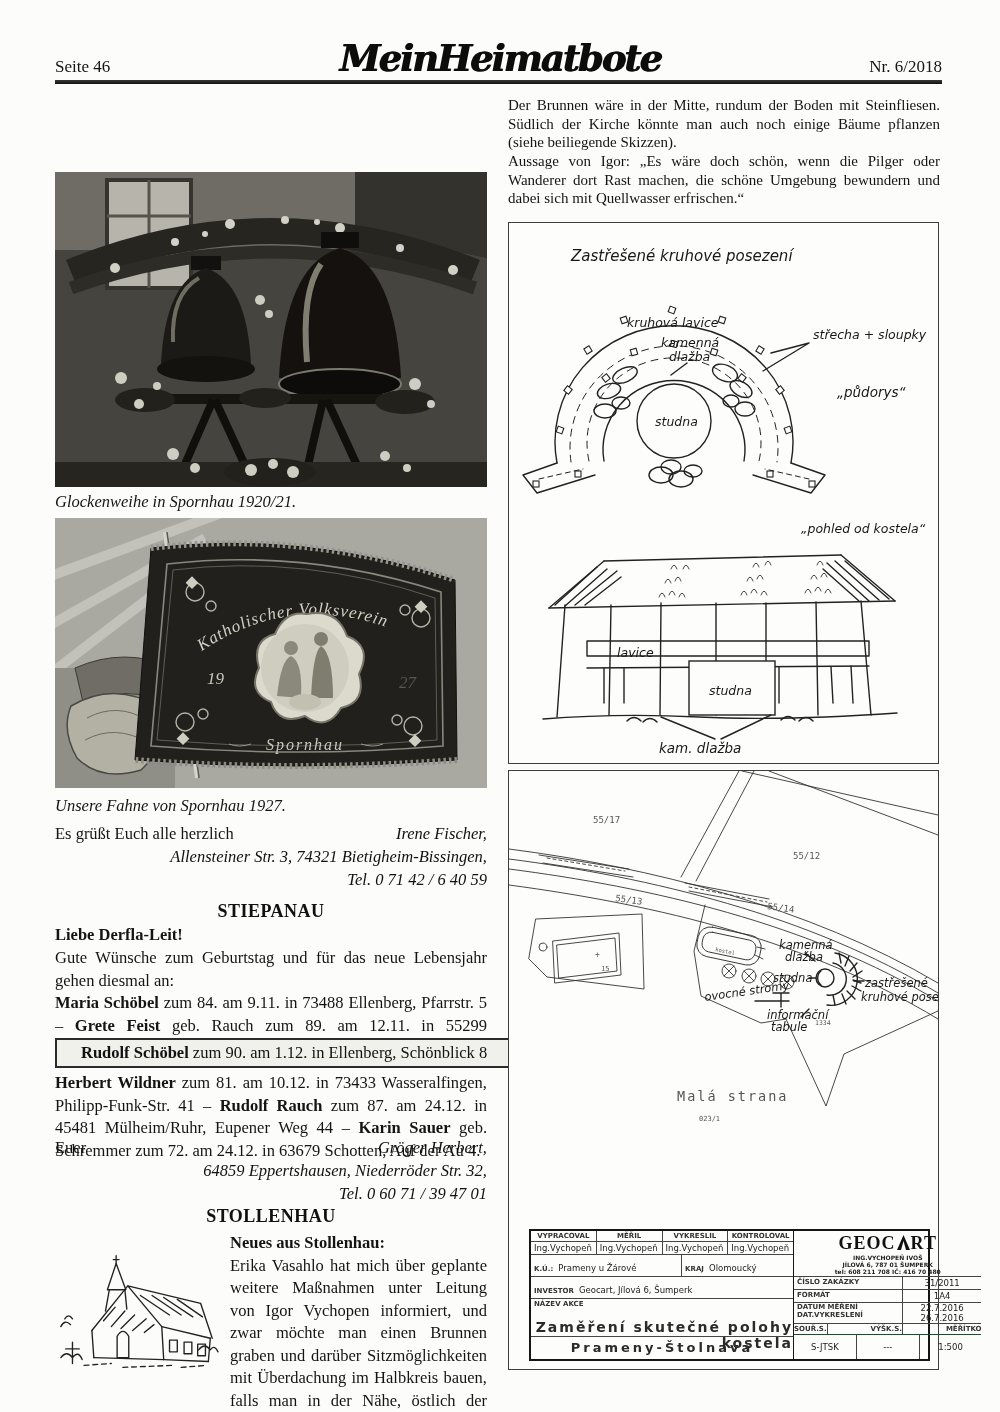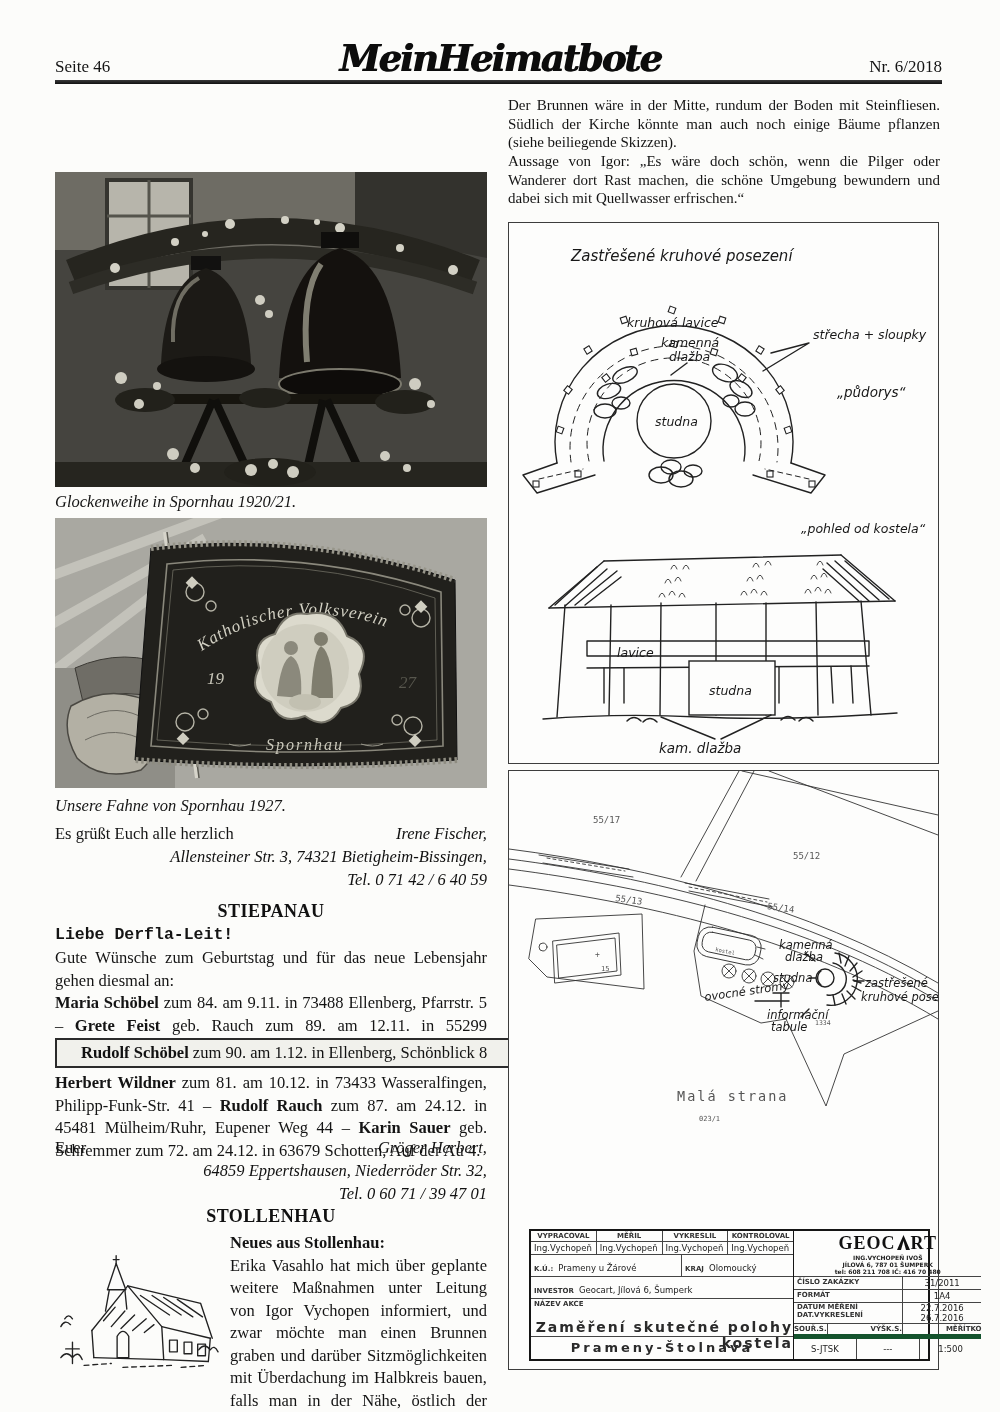--- a/index.html
+++ b/index.html
@@ -173,21 +173,21 @@
   <div class="abs caption" style="left:55px;top:796px;">Unsere Fahne von Spornhau 1927.</div>
 
   <div class="abs rowflex" style="left:55px;top:822px;width:432px;">
     <span class="body-l">Es grüßt Euch alle herzlich</span>
     <span class="sig">Irene Fischer,</span>
   </div>
   <div class="abs sig" style="left:55px;top:845px;width:432px;">Allensteiner Str. 3, 74321 Bietigheim-Bissingen,</div>
   <div class="abs sig" style="left:55px;top:868px;width:432px;">Tel. 0 71 42 / 6 40 59</div>
 
   <div class="abs heading" style="left:55px;top:901px;width:432px;">STIEPANAU</div>
-  <div class="abs body-l bold" style="left:55px;top:924px;width:432px;font-family:Liberation Mono, monospace;">Liebe Derfla-Leit!</div>
+  <div class="abs body-l bold" style="left:55px;top:924px;width:432px;">Liebe Derfla-Leit!</div>
   <div class="abs body-l" style="left:55px;top:947px;width:432px;">Gute Wünsche zum Geburtstag und für das neue Lebensjahr gehen diesmal an:</div>
   <div class="abs body-l" style="left:55px;top:992px;width:432px;"><span style="font-weight: bold;">Maria Schöbel</span><span> zum 84. am 9.11. in 73488 Ellenberg, Pfarrstr. 5 – </span><span style="font-weight: bold;">Grete Feist</span><span> geb. Rauch zum 89. am 12.11. in 55299 Nackenheim, Königsbergweg 24</span></div>
   <div class="abs boxline" style="left:55px;top:1038px;width:412px;"><span style="font-weight: bold;">Rudolf Schöbel</span><span> zum 90. am 1.12. in Ellenberg, Schönblick 8</span></div>
   <div class="abs body-l" style="left:55px;top:1072px;width:432px;"><span style="font-weight: bold;">Herbert Wildner</span><span> zum 81. am 10.12. in 73433 Wasseralfingen, Philipp-Funk-Str. 41 – </span><span style="font-weight: bold;">Rudolf Rauch</span><span> zum 87. am 24.12. in 45481 Mülheim/Ruhr, Eupener Weg 44 – </span><span style="font-weight: bold;">Karin Sauer</span><span> geb. Schremmer zum 72. am 24.12. in 63679 Schotten, Auf der Au 4.</span></div>
   <div class="abs rowflex" style="left:55px;top:1136px;width:432px;">
     <span class="body-l">Euer</span>
     <span class="sig">Gröger Herbert,</span>
   </div>
   <div class="abs sig" style="left:55px;top:1159px;width:432px;">64859 Eppertshausen, Niederröder Str. 32,</div>
   <div class="abs sig" style="left:55px;top:1182px;width:432px;">Tel. 0 60 71 / 39 47 01</div>
@@ -457,21 +457,21 @@
         <div style="display:flex;border-bottom:1px solid #444;">
           <div style="flex:1.4;border-right:1px solid #444;padding:0 3px;">
             <div class="lab">DATUM MĚŘENÍ</div>
             <div class="lab">DAT.VYKRESLENÍ</div>
           </div>
           <div style="flex:1;padding:0 3px;text-align:center;">
             <div class="val">22.7.2016</div>
             <div class="val">26.7.2016</div>
           </div>
         </div>
-        <div style="display:flex;border-bottom:5px solid #14532d;gap:43px;">
+        <div style="display:flex;border-bottom:1px solid #14532d;gap:43px;">
           <div class="lab" style="flex:1;text-align:center;border-right:1px solid #444;padding:1px 0;">SOUŘ.S.</div>
           <div class="lab" style="flex:1;text-align:center;border-right:1px solid #444;padding:1px 0;">VÝŠK.S.</div>
           <div class="lab" style="flex:1;text-align:center;padding:1px 0;">MĚŘÍTKO</div>
         </div>
         <div style="display:flex;flex:1;align-items:center;">
           <div class="val" style="flex:1;text-align:center;border-right:1px solid #444;align-self:stretch;display:flex;align-items:center;justify-content:center;">S-JTSK</div>
           <div class="val" style="flex:1;text-align:center;border-right:1px solid #444;align-self:stretch;display:flex;align-items:center;justify-content:center;">---</div>
           <div class="val" style="flex:1;text-align:center;align-self:stretch;display:flex;align-items:center;justify-content:center;">1:500</div>
         </div>
       </div>

